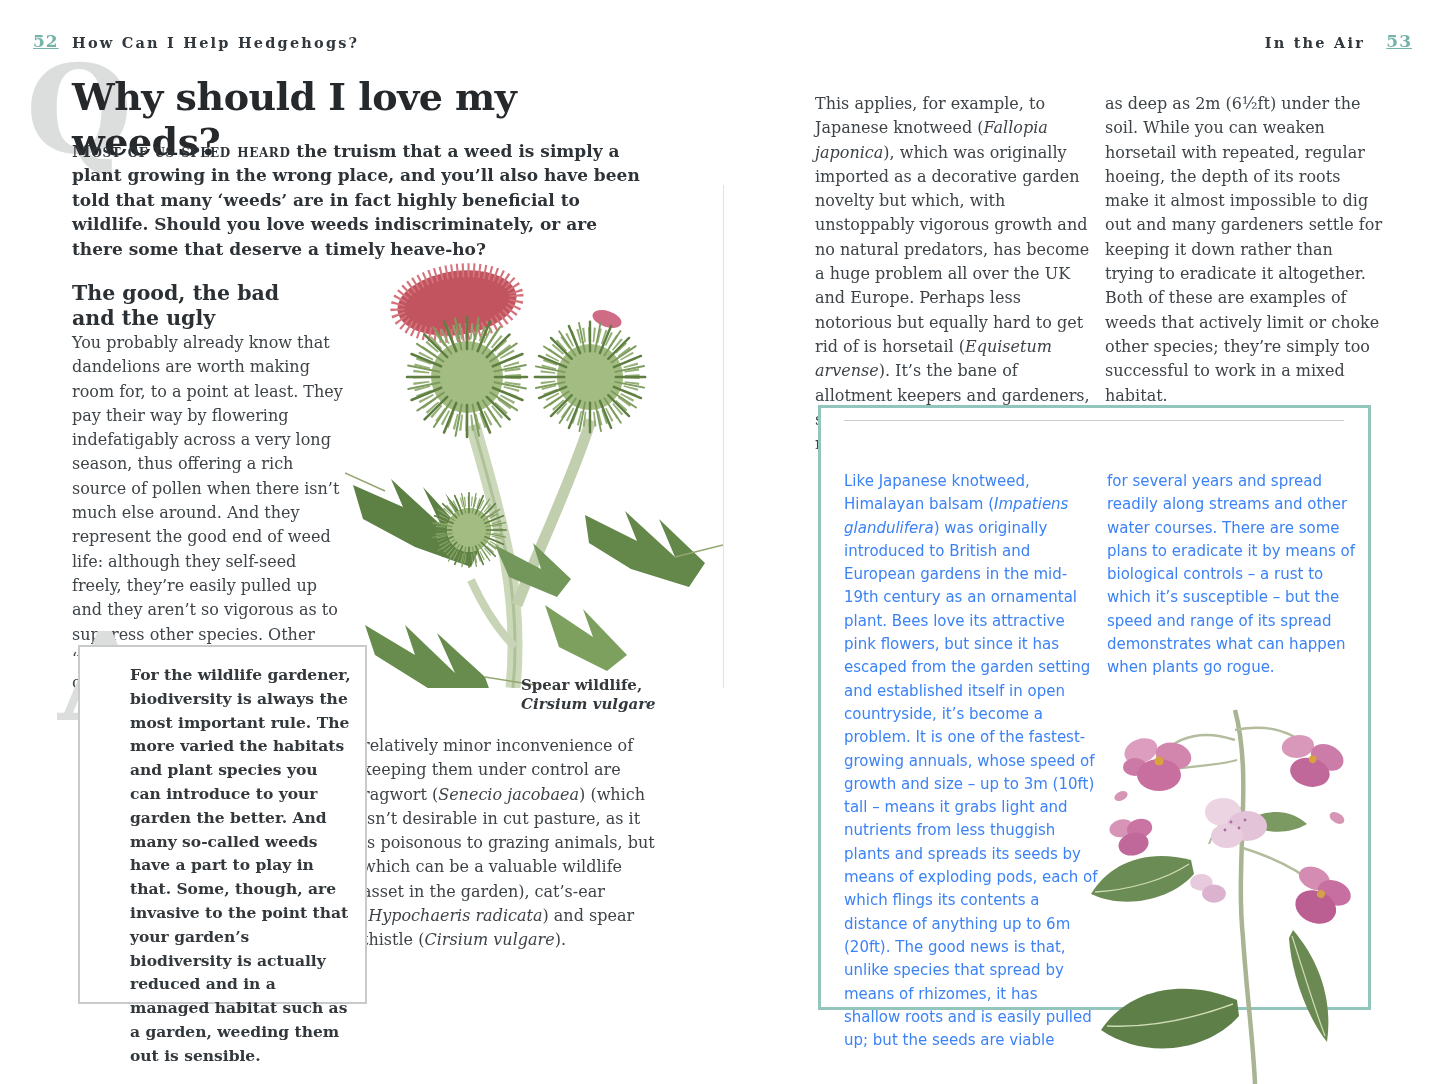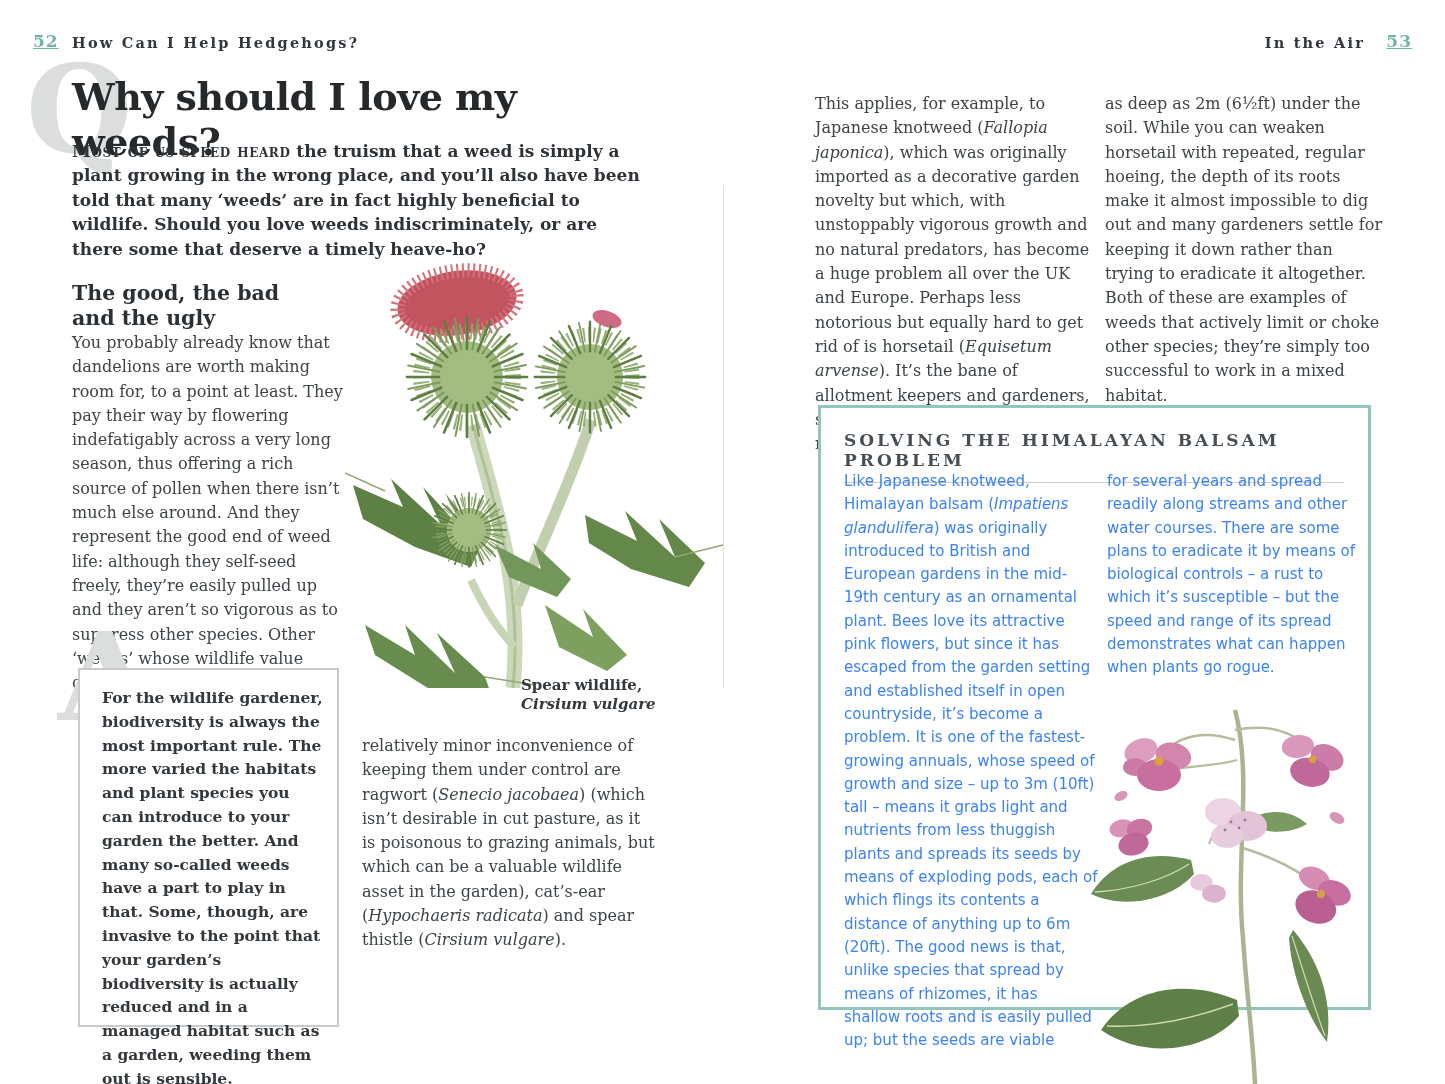--- a/index.html
+++ b/index.html
@@ -47,21 +47,21 @@
   <div class="abs watermark" style="left:26px;top:48px;">Q</div>
   <div class="abs title" style="left:72px;top:74px;width:600px;">Why should I love my weeds?</div>
 
   <div class="abs intro" style="left:72px;top:139px;width:575px;"><span class="seg-sc">Most of us speed heard</span><span> the truism that a weed is simply a plant growing in the wrong place, and you’ll also have been told that many ‘weeds’ are in fact highly beneficial to wildlife. Should you love weeds indiscriminately, or are there some that deserve a timely heave-ho?</span></div>
 
   <div class="abs sechead" style="left:72px;top:281px;">The good, the bad
 and the ugly</div>
   <div class="abs body" style="left:72px;top:331px;width:274px;">You probably already know that dandelions are worth making room for, to a point at least. They pay their way by flowering indefatigably across a very long season, thus offering a rich source of pollen when there isn’t much else around. And they represent the good end of weed life: although they self-seed freely, they’re easily pulled up and they aren’t so vigorous as to suppress other species. Other ‘weeds’ whose wildlife value outweighs the</div>
 
   <div class="abs watermark" style="left:58px;top:616px;">A</div>
-  <div class="abs answer-box" style="left:78px;top:668px;width:257px;height:355px;">
+  <div class="abs answer-box" style="left:78px;top:645px;width:257px;height:355px;padding-left:28px;">
     <div class="answer-text" style="margin:16px 14px 0 22px;">For the wildlife gardener, biodiversity is always the most important rule. The more varied the habitats and plant species you can introduce to your garden the better. And many so-called weeds have a part to play in that. Some, though, are invasive to the point that your garden’s biodiversity is actually reduced and in a managed habitat such as a garden, weeding them out is sensible.</div>
   </div>
 
   <div class="abs figure-thistle" style="left:345px;top:185px;width:378px;height:503px;">
     <svg viewBox="0 0 378 503" width="378" height="503" role="img" aria-label="spear-thistle-botanical-illustration">
       <defs>
         <g id="spikestar">
           <line y1="-28" y2="-60" transform="rotate(0)"></line>
             <line y1="-28" y2="-60" transform="rotate(22.5)"></line>
           <line y1="-28" y2="-60" transform="rotate(45)"></line>
@@ -133,21 +133,20 @@
     <div><span>relatively minor inconvenience of keeping them under control are ragwort (</span><span class="seg-i">Senecio jacobaea</span><span>) (which isn’t desirable in cut pasture, as it is poisonous to grazing animals, but which can be a valuable wildlife asset in the garden), cat’s-ear (</span><span class="seg-i">Hypochaeris radicata</span><span>) and spear thistle (</span><span class="seg-i">Cirsium vulgare</span><span>).</span></div>
   </div>
 
   <div class="abs runhead" style="right:80px;top:34px;">In the Air</div>
   <div class="abs pageno" style="right:33px;top:31px;">53</div>
 
   <div class="abs body" style="left:815px;top:92px;width:278px;"><span>This applies, for example, to Japanese knotweed (</span><span class="seg-i">Fallopia japonica</span><span>), which was originally imported as a decorative garden novelty but which, with unstoppably vigorous growth and no natural predators, has become a huge problem all over the UK and Europe. Perhaps less notorious but equally hard to get rid of is horsetail (</span><span class="seg-i">Equisetum arvense</span><span>). It’s the bane of allotment keepers and gardeners, spreading by rhizomes that can run</span></div>
   <div class="abs body" style="left:1105px;top:92px;width:280px;">as deep as 2m (6½ft) under the soil. While you can weaken horsetail with repeated, regular hoeing, the depth of its roots make it almost impossible to dig out and many gardeners settle for keeping it down rather than trying to eradicate it altogether. Both of these are examples of weeds that actively limit or choke other species; they’re simply too successful to work in a mixed habitat.</div>
 
   <div class="abs balsam-box" style="left:818px;top:405px;width:547px;height:599px;">
-    <div class="boxhead" style="margin:22px 24px 0 23px;">SOLVING THE HIMALAYAN BALSAM PROBLEM</div>
     <div class="boxrule" style="margin:12px 24px 0 23px;"></div>
     <div class="boxtext abs" style="left:23px;top:62px;width:254px;"><span>Like Japanese knotweed, Himalayan balsam (</span><span class="seg-i">Impatiens glandulifera</span><span>) was originally introduced to British and European gardens in the mid-19th century as an ornamental plant. Bees love its attractive pink flowers, but since it has escaped from the garden setting and established itself in open countryside, it’s become a problem. It is one of the fastest-growing annuals, whose speed of growth and size – up to 3m (10ft) tall – means it grabs light and nutrients from less thuggish plants and spreads its seeds by means of exploding pods, each of which flings its contents a distance of anything up to 6m (20ft). The good news is that, unlike species that spread by means of rhizomes, it has shallow roots and is easily pulled up; but the seeds are viable</span></div>
     <div class="boxtext abs" style="left:286px;top:62px;width:250px;">for several years and spread readily along streams and other water courses. There are some plans to eradicate it by means of biological controls – a rust to which it’s susceptible – but the speed and range of its spread demonstrates what can happen when plants go rogue.</div>
   </div>
 
   <div class="abs fig" style="left:1085px;top:698px;width:292px;height:386px;">
     <svg viewBox="0 0 292 386" width="292" height="386" role="img" aria-label="himalayan-balsam-botanical-illustration">
 
       <path d="M150 12 C 168 80, 150 160, 158 240 C 162 300, 168 340, 170 386" stroke="#a9b493" stroke-width="4.5" fill="none"></path>
       <path d="M150 42 C 120 32, 96 36, 76 56" stroke="#b3bd9e" stroke-width="2.5" fill="none"></path>

